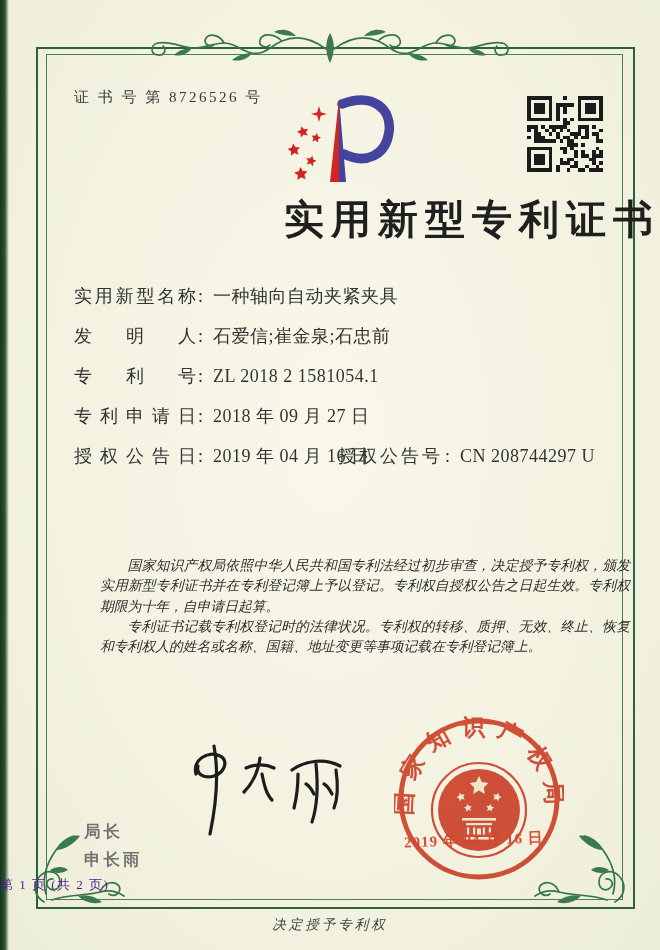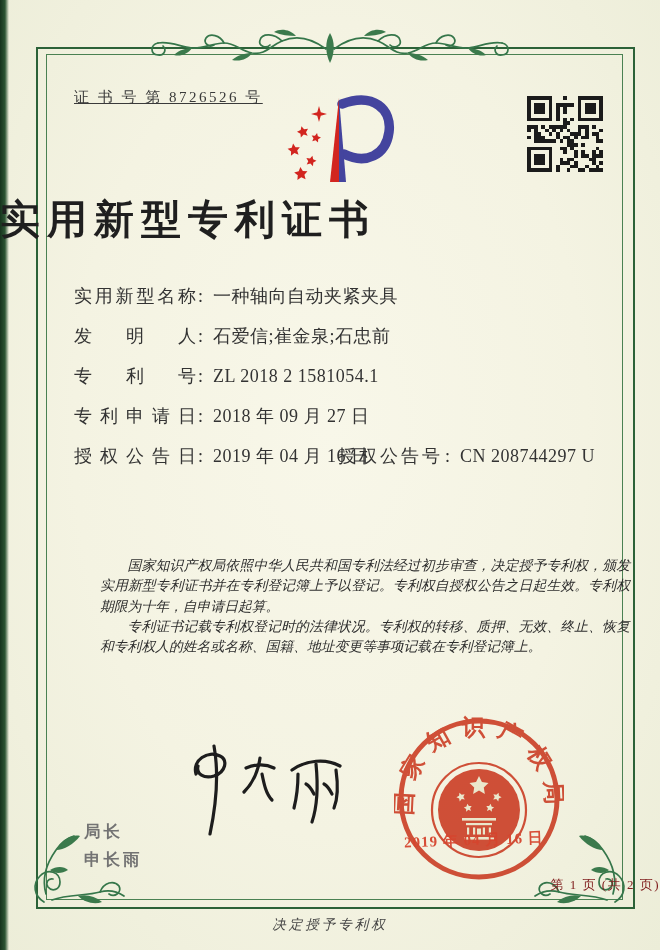--- a/index.html
+++ b/index.html
@@ -11,44 +11,44 @@
   }
   .scan-edge{position:absolute;left:0;top:0;width:9px;height:950px;
     background:linear-gradient(90deg,#16331d 0%,#2c5433 55%,rgba(44,84,51,0) 100%);}
   .frame-outer{position:absolute;left:36px;top:47px;width:595px;height:858px;
     border:2px solid #2c6238;}
   .frame-inner{position:absolute;left:46px;top:54px;width:575px;height:844px;
     border:1px solid #4a8152;}
   .ornament-top{position:absolute;left:150px;top:27px;width:360px;height:44px;}
   .ornament-bl{position:absolute;left:26px;top:832px;width:100px;height:78px;}
   .ornament-br{position:absolute;left:533px;top:832px;width:100px;height:78px;transform:scaleX(-1);}
-  .cert-no{position:absolute;left:74px;top:88px;font-size:15px;letter-spacing:2.5px;color:#3a3a3a;text-decoration:underline;}
+  .cert-no{position:absolute;left:74px;top:88px;font-size:15px;letter-spacing:2.5px;color:#3a3a3a;}
   .logo{position:absolute;left:282px;top:92px;width:120px;height:102px;}
   .qr{position:absolute;left:527px;top:96px;width:76px;height:76px;}
   .qr svg{width:100%;height:100%;shape-rendering:crispEdges;}
-  .title{position:absolute;left:0;top:192px;width:660px;margin:0;text-align:left;
+  .title{position:absolute;left:0;top:192px;width:660px;margin:0;text-align:right;
     font-size:40px;font-weight:600;letter-spacing:7px;color:#1f1f1f;}
   .fields{position:absolute;left:74px;top:276px;width:520px;font-size:18px;color:#333;}
   .frow{height:40px;line-height:40px;white-space:nowrap;position:relative;}
   .flabel{display:inline-block;width:122px;text-align:justify;text-align-last:justify;}
   .colon{margin:0 10px 0 2px;}
   .fvalue{letter-spacing:0.5px;}
   .grant-right{position:absolute;left:264px;top:0;}
   .grant-right .glabel{letter-spacing:3px;}
   .body-text{position:absolute;left:66px;top:556px;width:530px;
     font-size:13.8px;line-height:20.3px;text-align:justify;color:#2d2d2d;font-style:italic;margin-left:34px;}
   .body-text p{margin:0;text-indent:2em;}
   .signer{position:absolute;left:84px;top:774px;font-size:16.5px;font-weight:bold;
     letter-spacing:3px;color:#737373;line-height:28px;margin-top:44px;}
   .signature{position:absolute;left:168px;top:740px;width:190px;height:105px;}
   .seal{position:absolute;left:394px;top:714px;width:170px;height:170px;mix-blend-mode:multiply;}
   .seal-date{position:absolute;left:404px;top:831px;font-size:15px;font-weight:bold;
     color:#d6452e;letter-spacing:1px;transform:rotate(-2deg);opacity:.95;}
-  .footer-page{position:absolute;left:0;top:876px;width:660px;text-align:right;
-    font-size:13px;letter-spacing:1.5px;color:#7f1d1d;}
+  .footer-page{position:absolute;left:0;top:876px;width:660px;text-align:left;
+    font-size:13px;letter-spacing:1.5px;color:#4c1d95;}
   .back-note{position:absolute;left:0;top:916px;width:660px;text-align:center;
     font-size:13.5px;font-style:italic;letter-spacing:3px;color:#444;}
   .g-stroke{stroke:#35764a;fill:none;stroke-width:1.7;stroke-linecap:round;}
   .g-fill{fill:#3b7a4c;stroke:none;}
 </style>
 </head>
 <body>
 
 <div>
 

